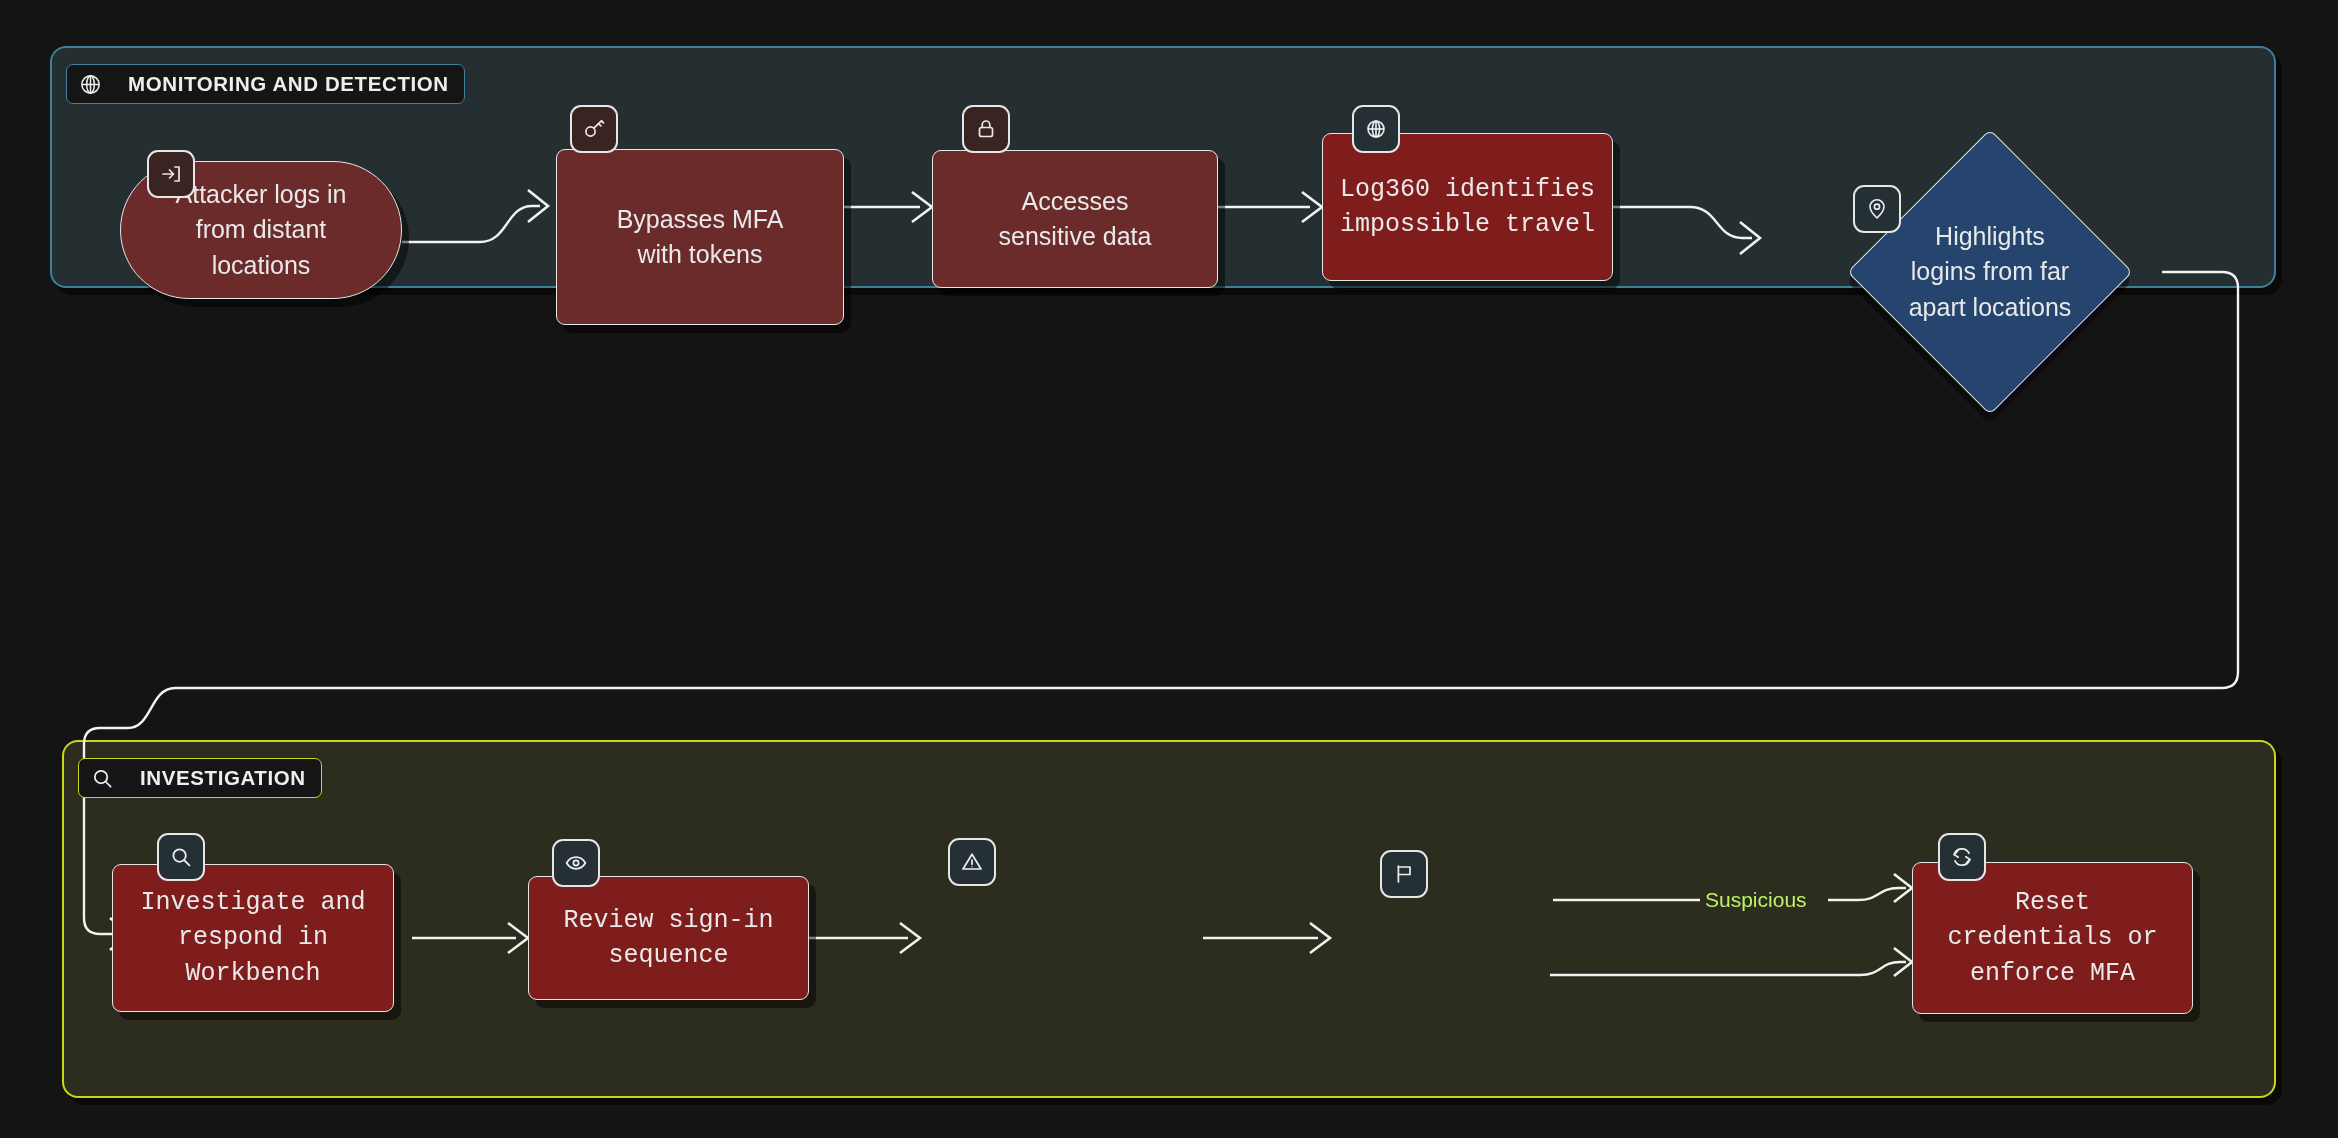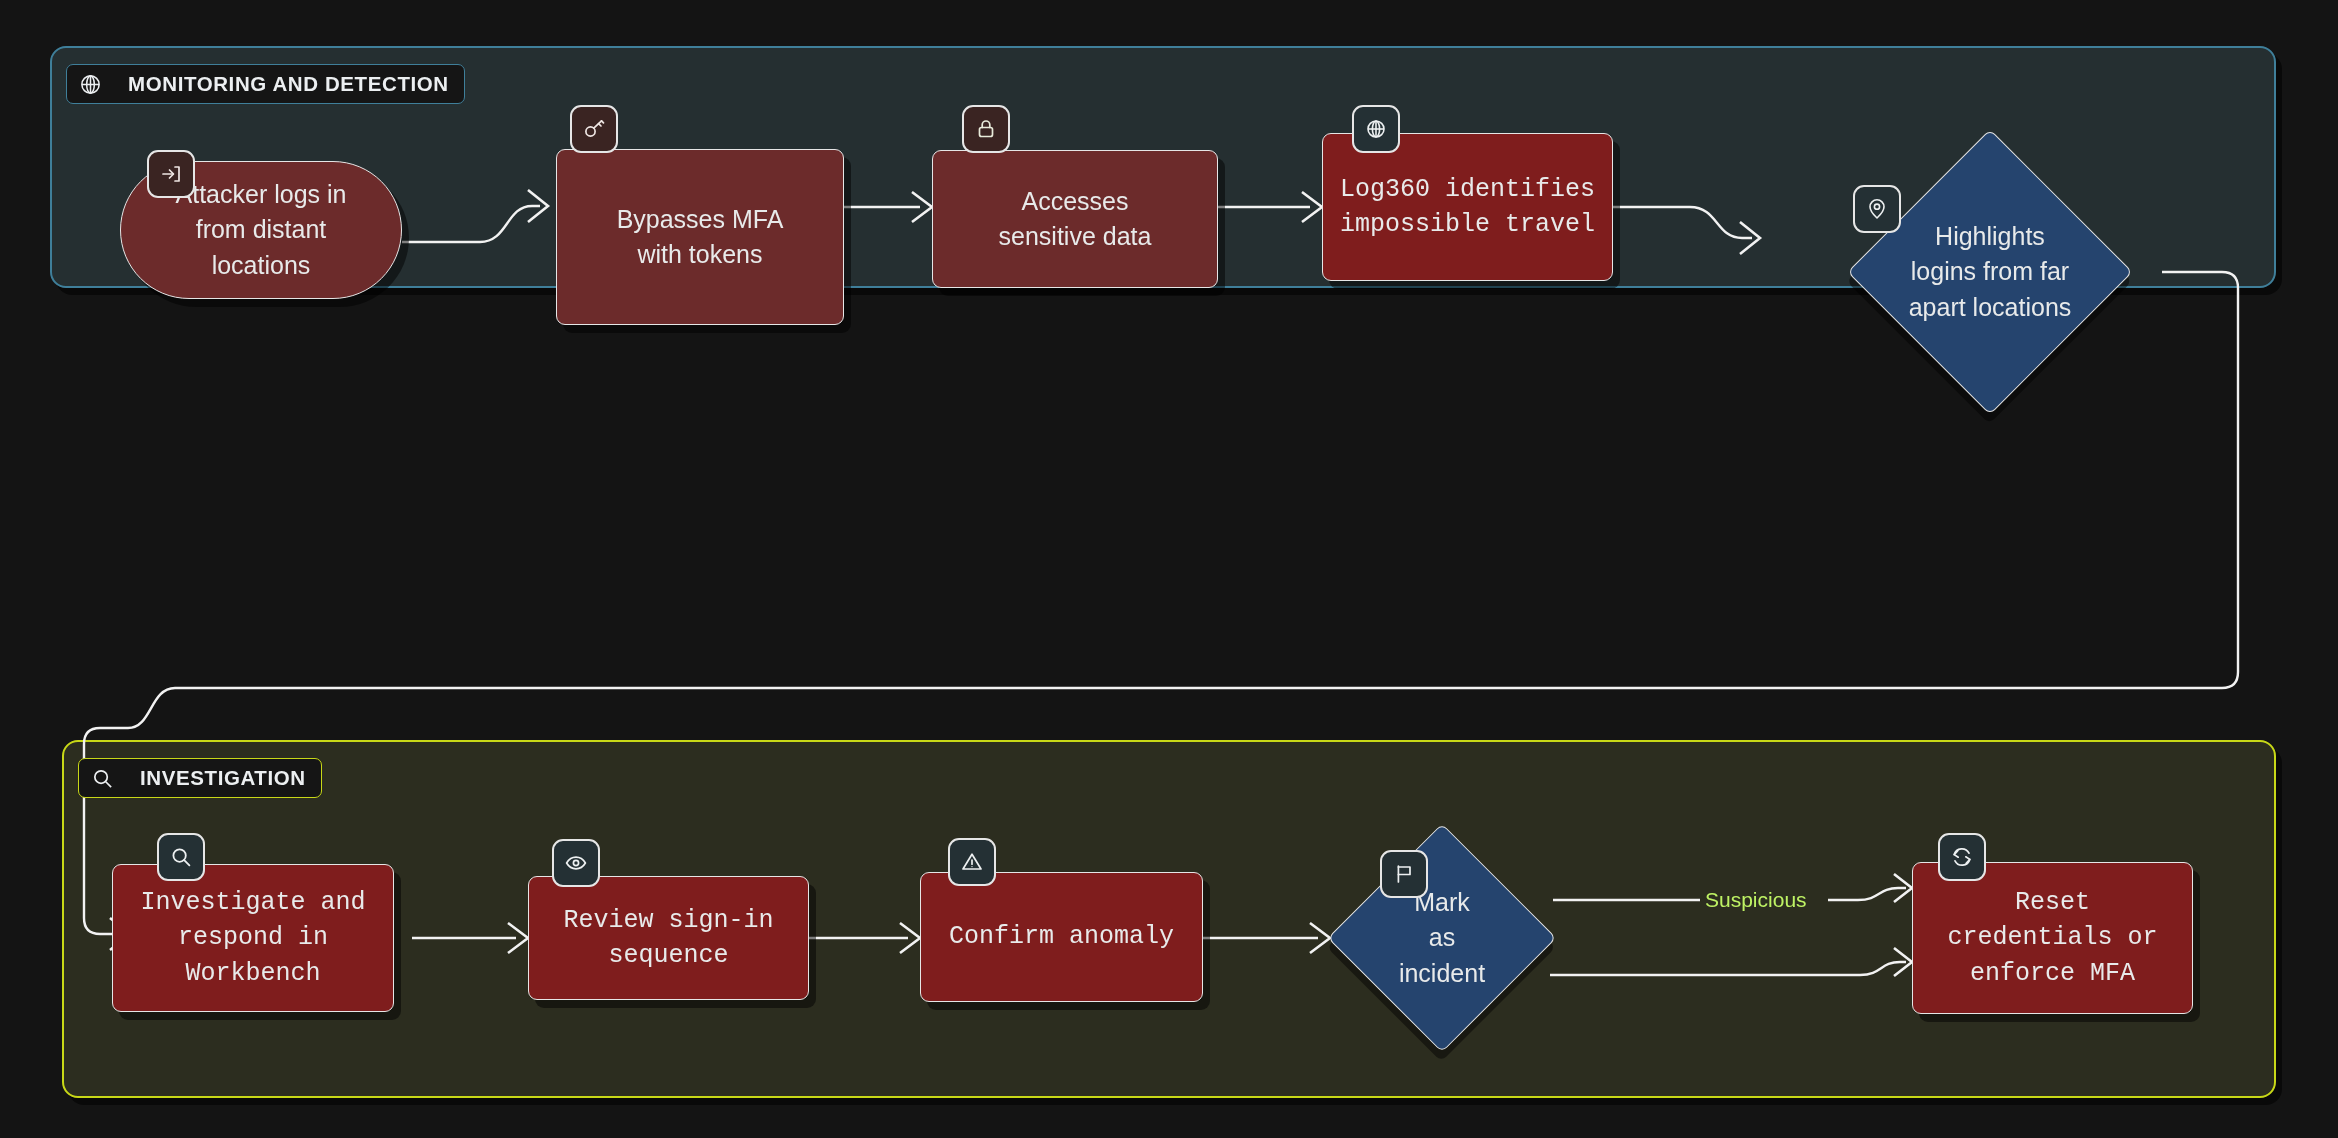--- a/index.html
+++ b/index.html
@@ -269,37 +269,28 @@
     <span class="txt">Review sign-in
 sequence</span>
   </div>
   <div class="badge dark-slate" style="left:552px; top:839px;">
     <svg width="24" height="24" viewBox="0 0 24 24" fill="none" stroke="#edf0f1" stroke-width="1.7" stroke-linejoin="round">
       <path d="M2.6 12 C5 8 8.4 6.2 12 6.2 C15.6 6.2 19 8 21.4 12 C19 16 15.6 17.8 12 17.8 C8.4 17.8 5 16 2.6 12 Z"></path>
       <circle cx="12" cy="12" r="2.6"></circle>
     </svg>
   </div>
 
-  <div class="node n-rect fill-blue" style="left:920px; top:872px; width:283px; height:130px;">
-    <span class="txt">Confirm anomaly</span>
-  </div>
   <div class="badge dark-slate" style="left:948px; top:838px;">
     <svg width="24" height="24" viewBox="0 0 24 24" fill="none" stroke="#edf0f1" stroke-width="1.7" stroke-linecap="round" stroke-linejoin="round">
       <path d="M12 4.2 L21 19 H3 Z"></path>
       <line x1="12" y1="10" x2="12" y2="14.2"></line>
       <circle cx="12" cy="16.6" r="0.7" fill="#edf0f1" stroke="none"></circle>
     </svg>
   </div>
 
-  <div class="node n-diamond" style="left:1330px; top:818px; width:224px; height:240px;">
-    <div class="dshape" style="width:160px; height:160px;"></div>
-    <span class="txt">Mark
-as
-incident</span>
-  </div>
   <div class="badge dark-slate" style="left:1380px; top:850px;">
     <svg width="24" height="24" viewBox="0 0 24 24" fill="none" stroke="#edf0f1" stroke-width="1.7" stroke-linecap="round" stroke-linejoin="round">
       <line x1="6.4" y1="4" x2="6.4" y2="20"></line>
       <path d="M6.4 5 H18 L18 12.5 H6.4"></path>
     </svg>
   </div>
 
   <div class="node n-rect fill-blue" style="left:1912px; top:862px; width:281px; height:152px;">
     <span class="txt">Reset
 credentials or

